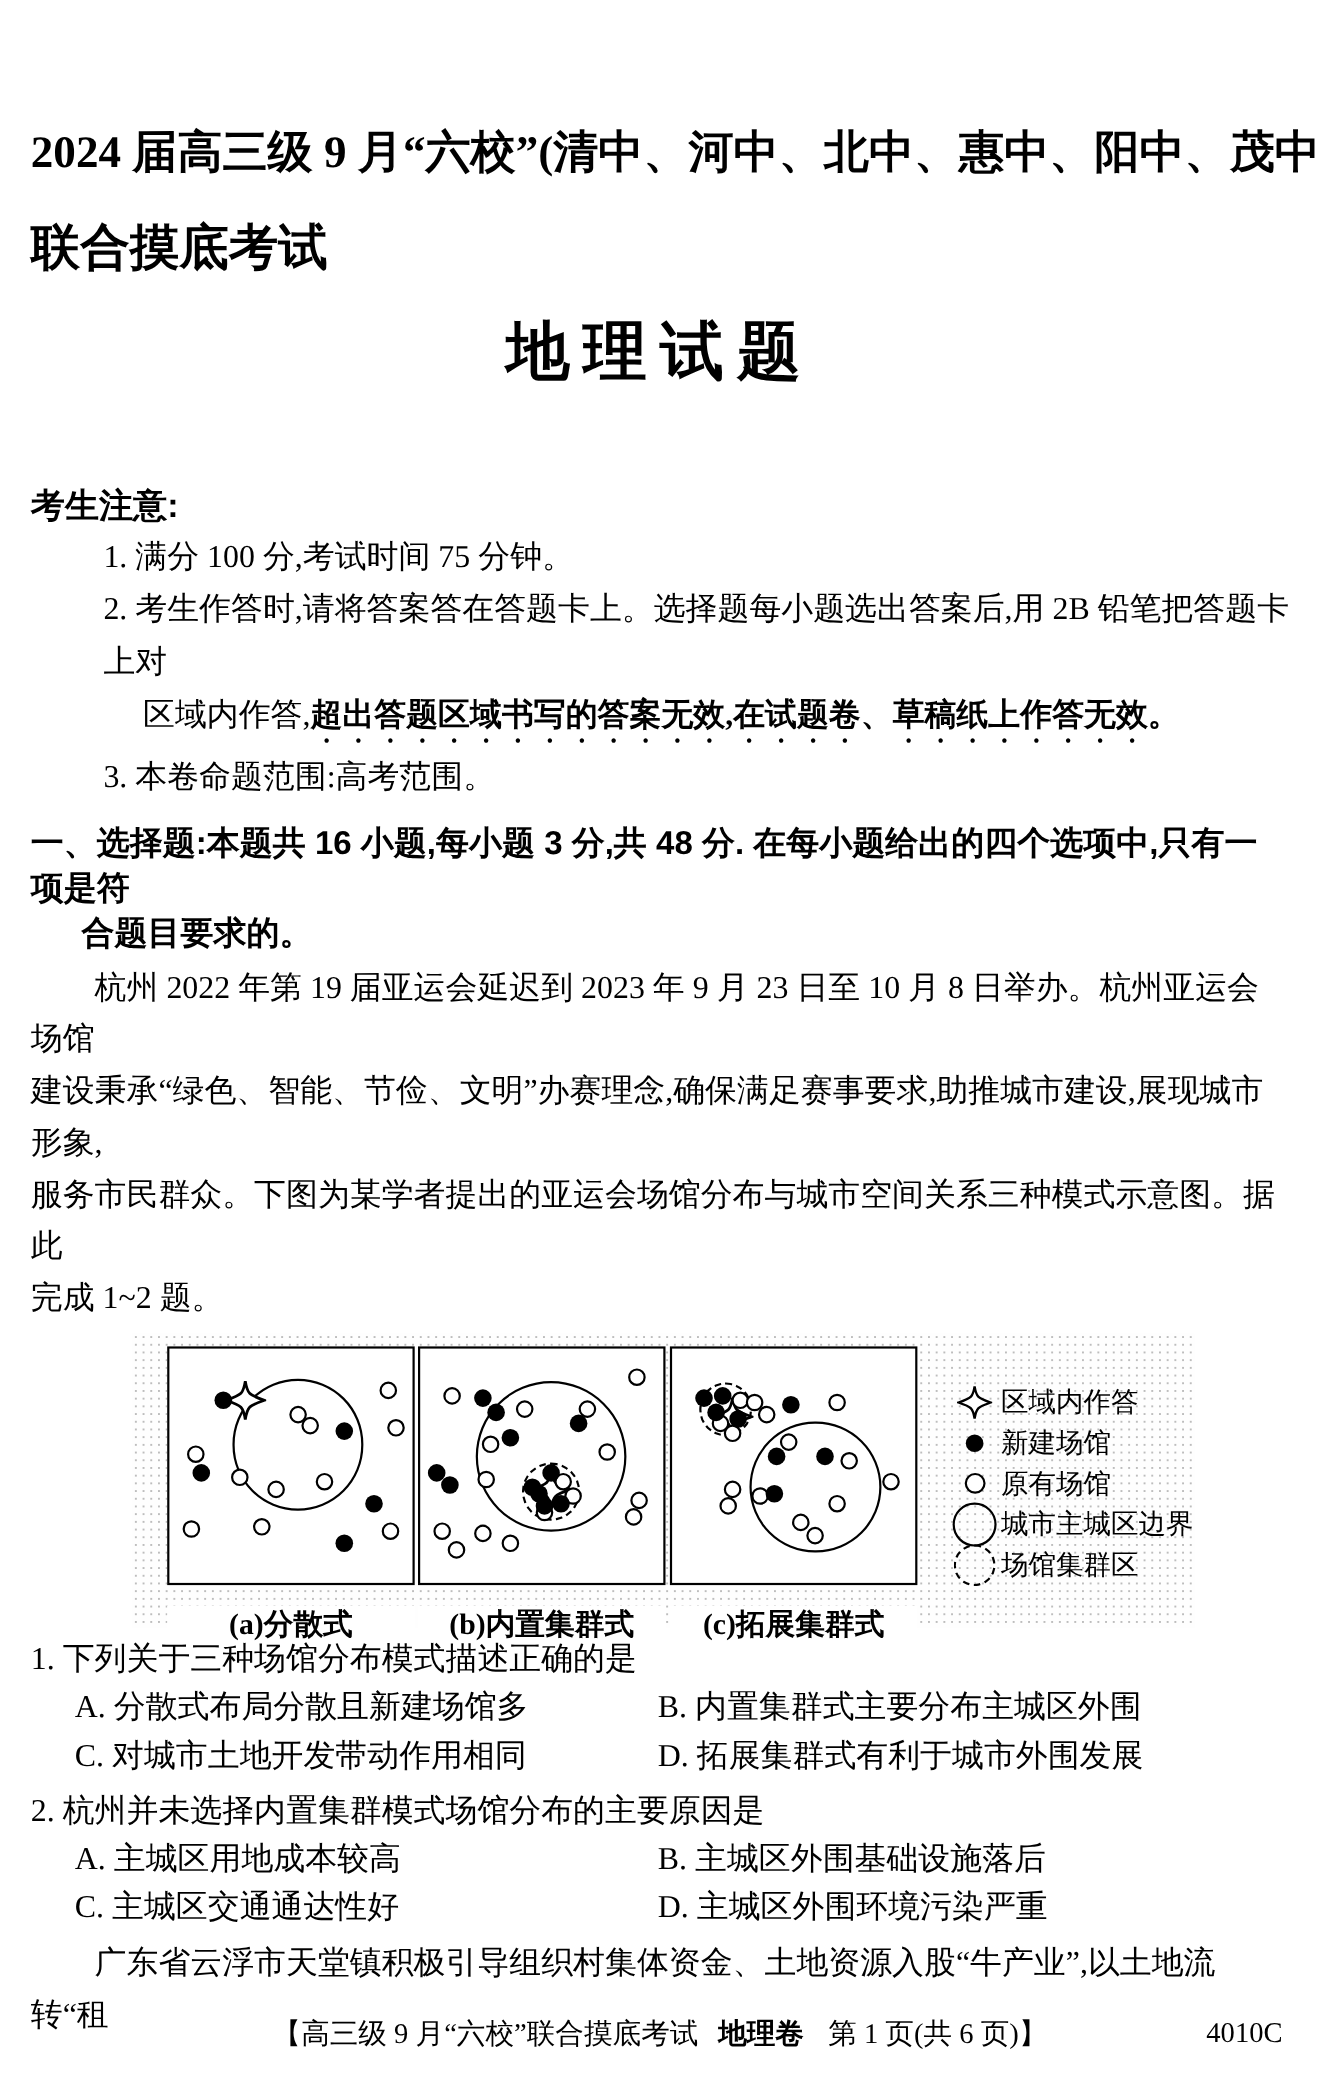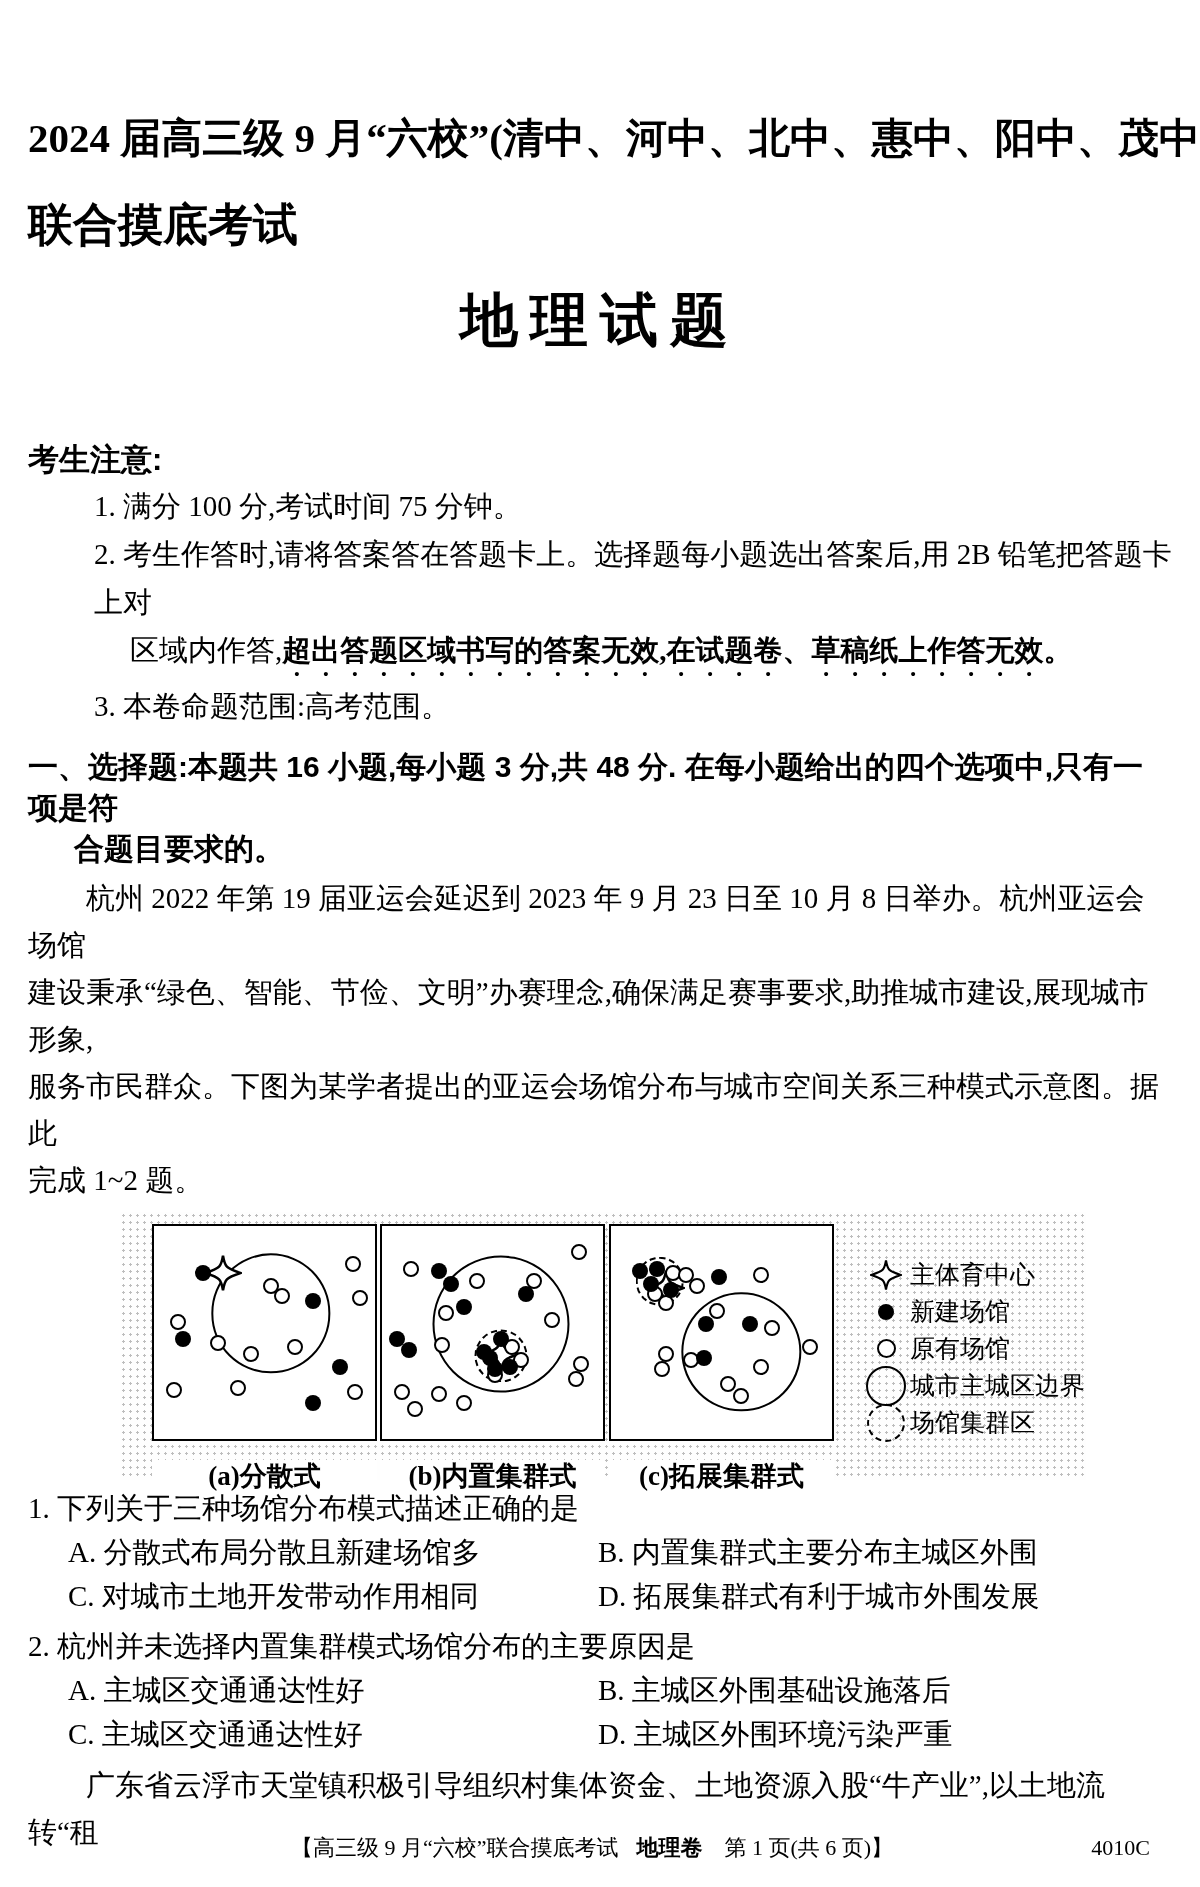--- a/index.html
+++ b/index.html
@@ -46,21 +46,21 @@
   .icon-filled-circle{width:16px;height:16px;border-radius:50%;background:#000;}
   .icon-hollow-circle{width:15px;height:15px;border-radius:50%;border:2px solid #000;background:#fff;}
   .icon-big-circle{width:36px;height:36px;border-radius:50%;border:2px solid #000;background:transparent;}
   .icon-dashed-circle{width:34px;height:34px;border-radius:50%;border:2px dashed #000;background:transparent;}
   
   .q-stem{font-size:29px;line-height:44px;margin-top:6px;}
   .opt-row{display:flex;font-size:29px;line-height:44px;}
   .opt-a{padding-left:40px;width:570px;box-sizing:border-box;}
   .opt-b{flex:1;}
   
-  .footer{position:absolute;left:28px;right:44px;top:1828px;font-size:22px;line-height:40px;}
+  .footer{position:absolute;left:28px;right:28px;top:1828px;font-size:26px;line-height:40px;}
   .footer-main{text-align:center;white-space:nowrap;}
   .footer-subject{font-weight:700;font-family:"Liberation Sans",sans-serif;padding:0 18px;}
   .footer-pagepart{padding-left:4px;}
   .footer-code{position:absolute;right:6px;top:0;}
 </style>
 </head>
 <body>
 
 <div class="page">
 
@@ -183,21 +183,21 @@
     <div class="panel-label">(a)分散式</div>
     <div class="panel-label">(b)内置集群式</div>
     <div class="panel-label">(c)拓展集群式</div>
     <div class="legend">
         <div class="legend-item">
           <div class="legend-icon">
             <svg viewBox="0 0 24 24" width="32" height="32">
               <path d="M12 1 C13.2 8.2 13.8 8.8 23 12 C13.8 15.2 13.2 15.8 12 23 C10.8 15.8 10.2 15.2 1 12 C10.2 8.8 10.8 8.2 12 1 Z" fill="#fff" stroke="#000" stroke-width="1.6"></path>
             </svg>
           </div>
-          <div class="legend-label">主体育中心</div>
+          <div class="legend-label">区域内作答</div>
         </div>
         <div class="legend-item">
           <div class="legend-icon">
             <div class="icon-filled-circle"></div>
           </div>
           <div class="legend-label">新建场馆</div>
         </div>
         <div class="legend-item">
           <div class="legend-icon">
             <div class="icon-hollow-circle"></div>
@@ -224,21 +224,21 @@
     <div class="opt-a">A. 分散式布局分散且新建场馆多</div>
     <div class="opt-b">B. 内置集群式主要分布主城区外围</div>
   </div>
   <div class="opt-row">
     <div class="opt-a">C. 对城市土地开发带动作用相同</div>
     <div class="opt-b">D. 拓展集群式有利于城市外围发展</div>
   </div>
 
   <div class="q-stem">2. 杭州并未选择内置集群模式场馆分布的主要原因是</div>
   <div class="opt-row">
-    <div class="opt-a">A. 主城区交通通达性好</div>
+    <div class="opt-a">A. 主城区用地成本较高</div>
     <div class="opt-b">B. 主城区外围基础设施落后</div>
   </div>
   <div class="opt-row">
     <div class="opt-a">C. 主城区交通通达性好</div>
     <div class="opt-b">D. 主城区外围环境污染严重</div>
   </div>
 
   <div class="para">
       <div class="line first-indent">广东省云浮市天堂镇积极引导组织村集体资金、土地资源入股“牛产业”,以土地流转“租</div>
     </div>

